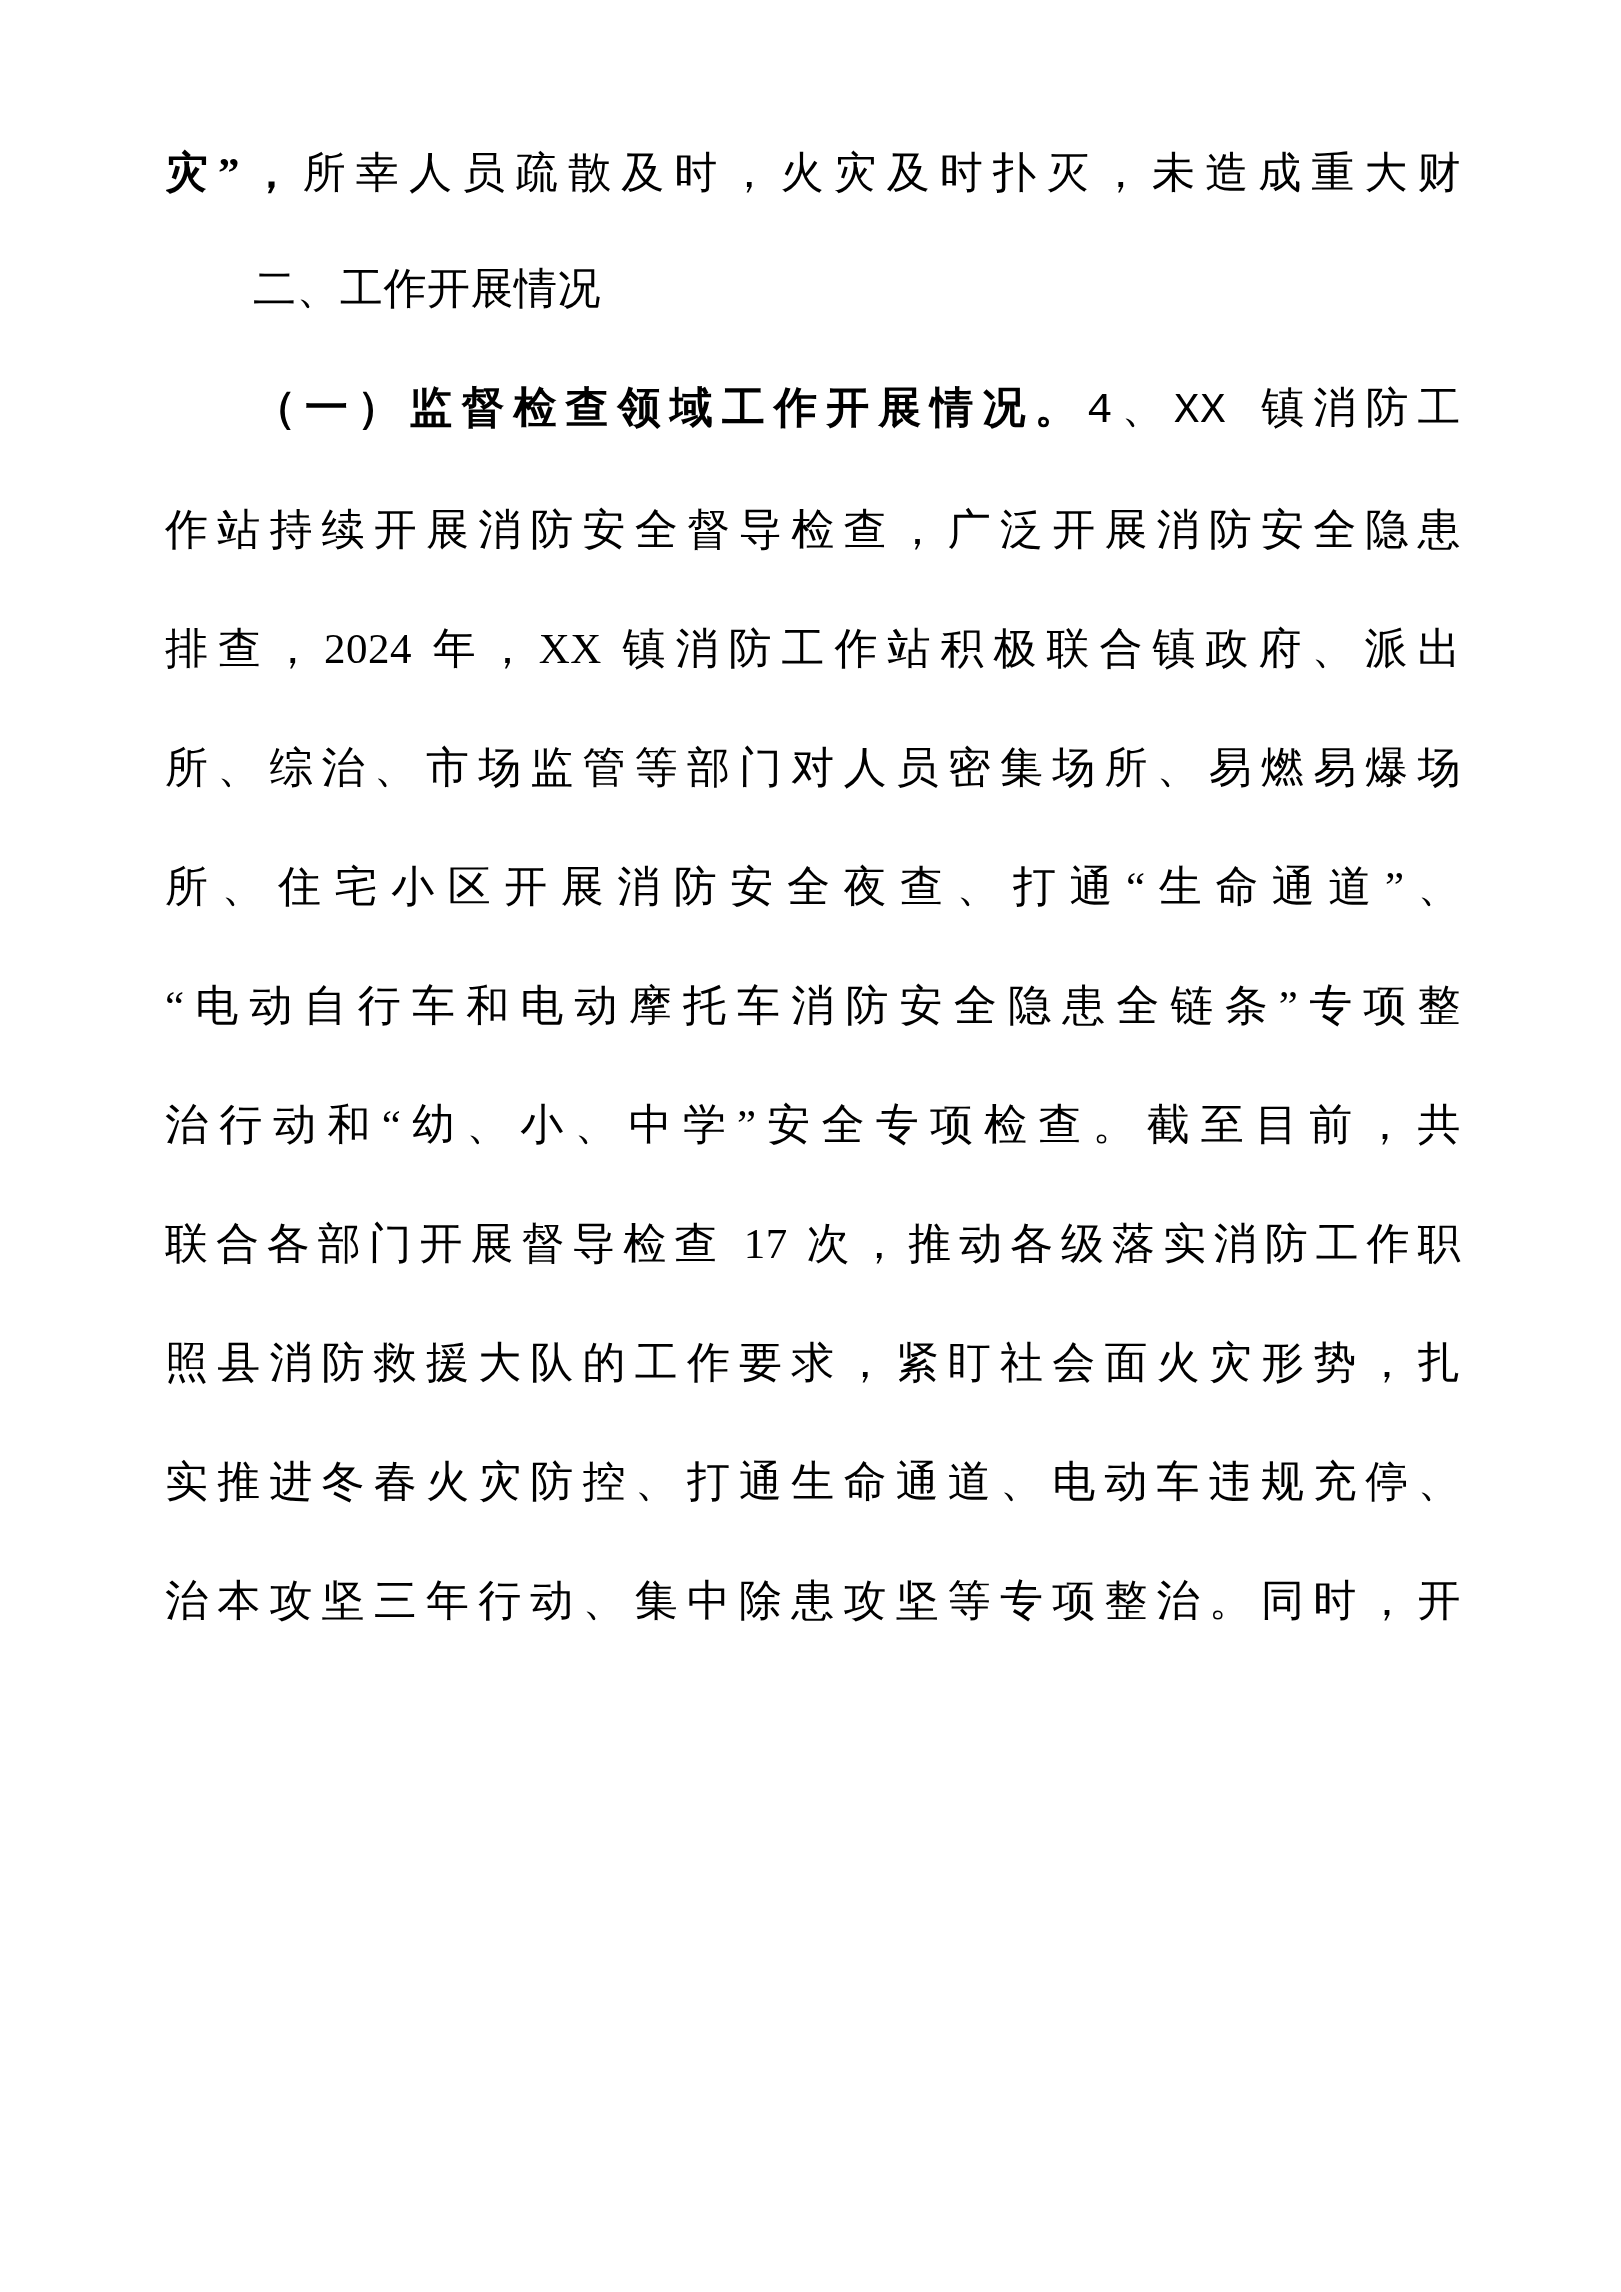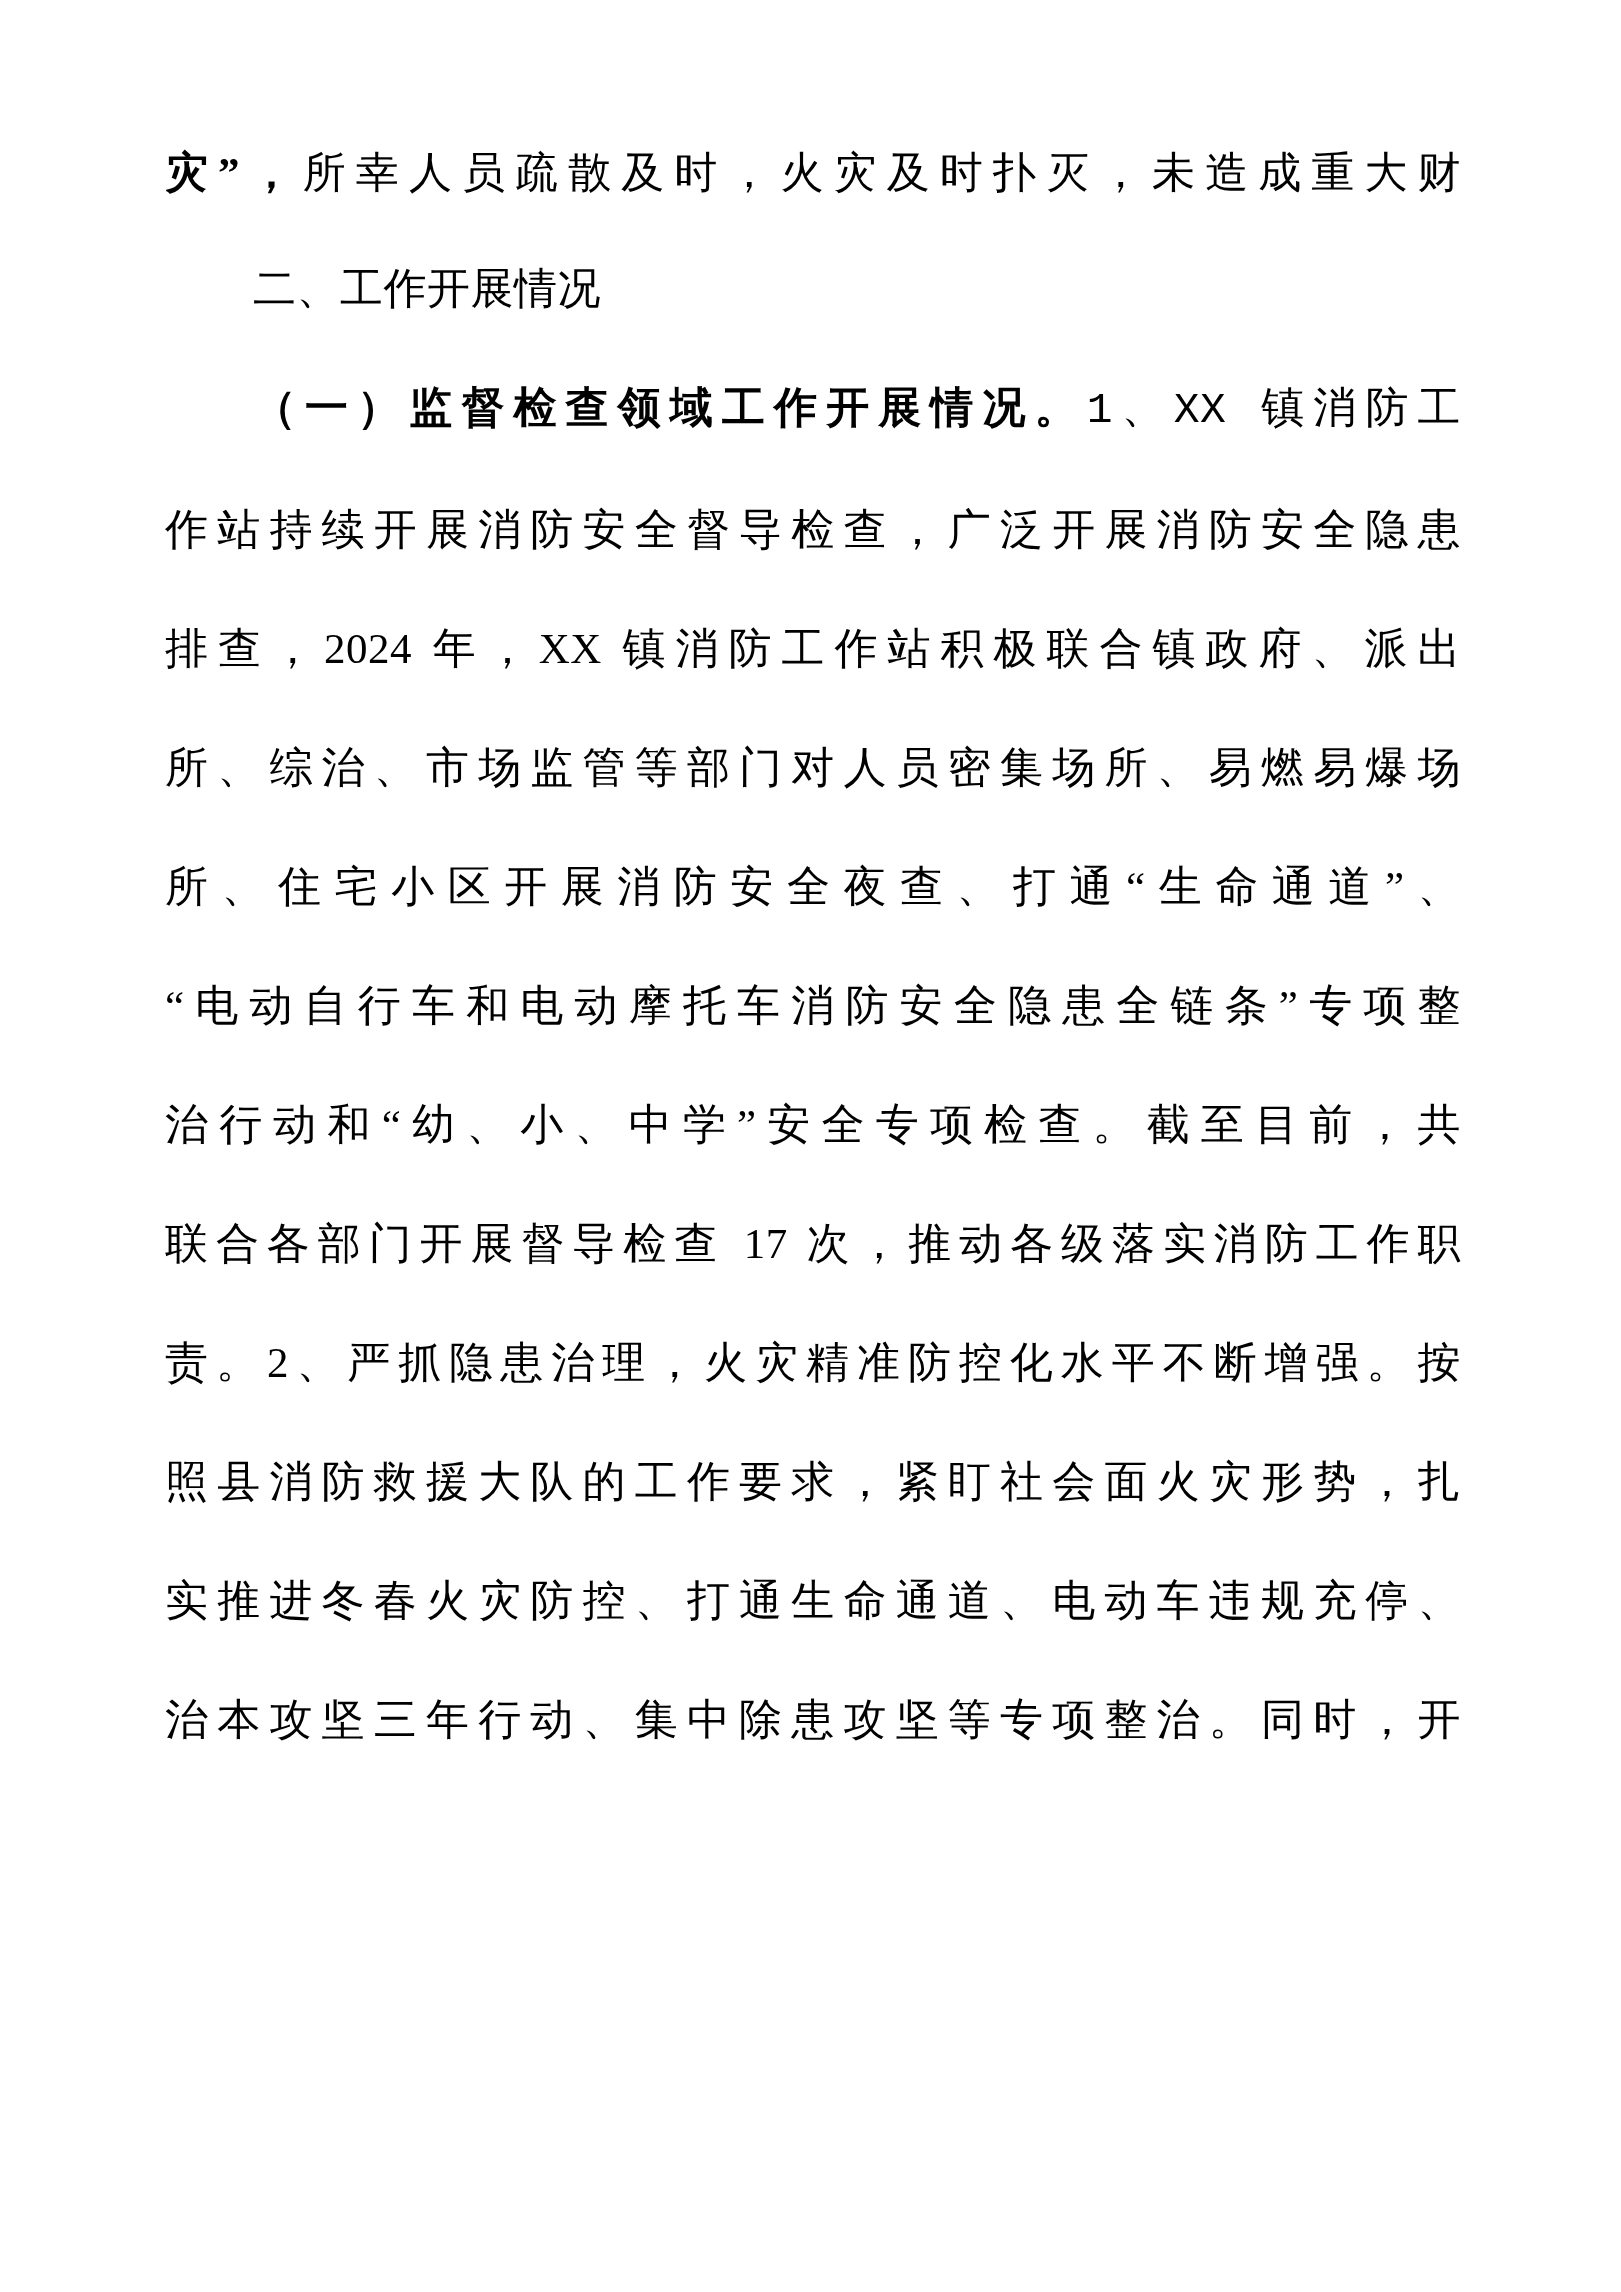--- a/index.html
+++ b/index.html
@@ -45,27 +45,26 @@
     font-weight: 700;
   }
 </style>
 </head>
 <body>
 
 <div class="page">
   <div class="doc" id="doc-body">
       <div class="line full"><span class="seg bold">灾”，</span><span class="seg">所幸人员疏散及时，火灾及时扑灭，未造成重大财</span></div>
       <div class="line indent"><span class="seg">二、工作开展情况</span></div>
-      <div class="line full indent"><span class="seg bold">（一）监督检查领域工作开展情况。</span><span class="seg">1、XX 镇消防工</span></div>
+      <div class="line full indent"><span class="seg bold">（一）监督检查领域工作开展情况。</span><span class="seg">4、XX 镇消防工</span></div>
       <div class="line full"><span class="seg">作站持续开展消防安全督导检查，广泛开展消防安全隐患</span></div>
       <div class="line full"><span class="seg">排查，2024 年，XX 镇消防工作站积极联合镇政府、派出</span></div>
       <div class="line full"><span class="seg">所、综治、市场监管等部门对人员密集场所、易燃易爆场</span></div>
       <div class="line full"><span class="seg">所、住宅小区开展消防安全夜查、打通“生命通道”、</span></div>
       <div class="line full"><span class="seg">“电动自行车和电动摩托车消防安全隐患全链条”专项整</span></div>
       <div class="line full"><span class="seg">治行动和“幼、小、中学”安全专项检查。截至目前，共</span></div>
       <div class="line full"><span class="seg">联合各部门开展督导检查 17 次，推动各级落实消防工作职</span></div>
-      <div class="line full"><span class="seg">责。2、严抓隐患治理，火灾精准防控化水平不断增强。按</span></div>
       <div class="line full"><span class="seg">照县消防救援大队的工作要求，紧盯社会面火灾形势，扎</span></div>
       <div class="line full"><span class="seg">实推进冬春火灾防控、打通生命通道、电动车违规充停、</span></div>
       <div class="line full"><span class="seg">治本攻坚三年行动、集中除患攻坚等专项整治。同时，开</span></div>
     </div>
 </div>
 
 
 </body></html>

